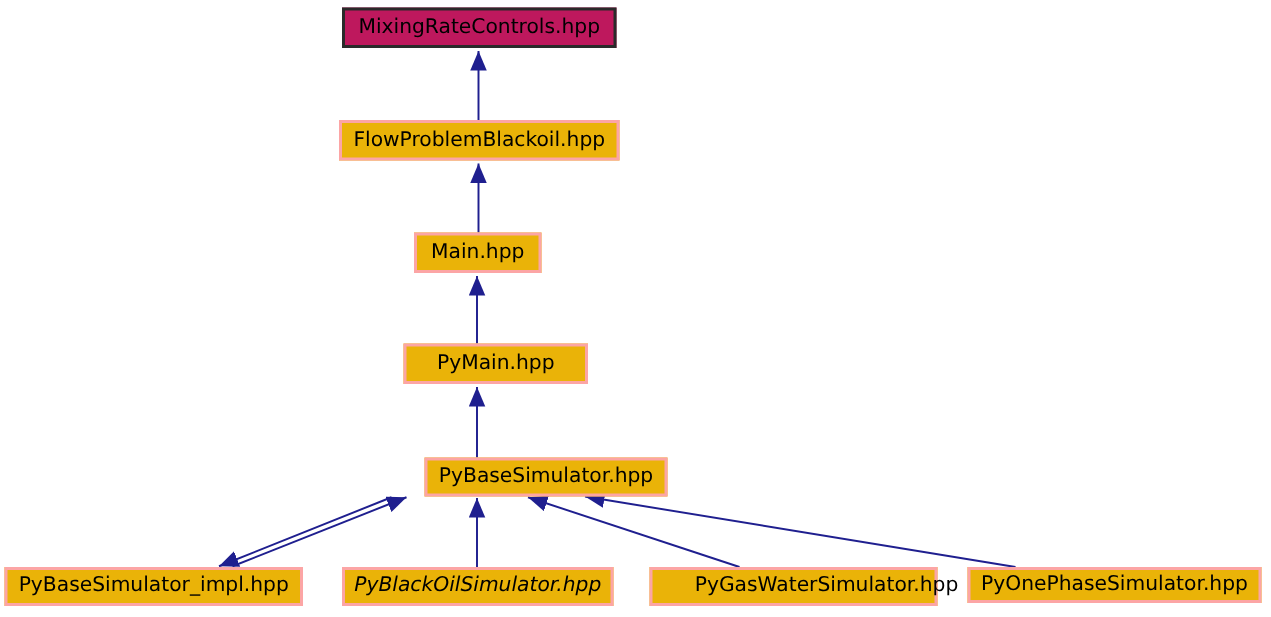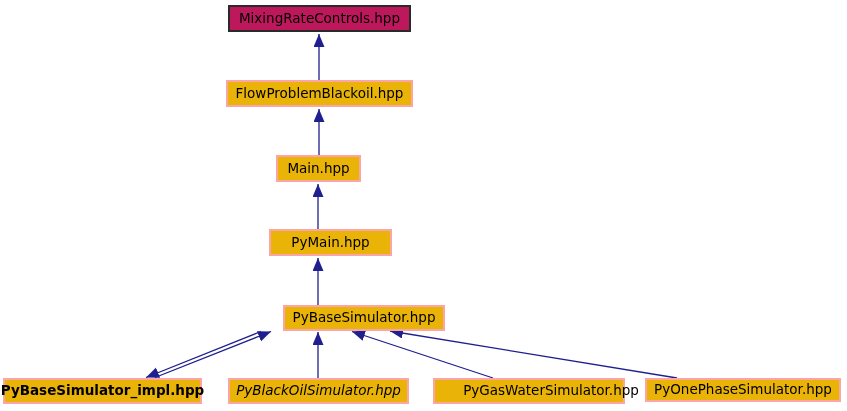--- a/index.html
+++ b/index.html
@@ -73,21 +73,21 @@
       </div>
       <div class="node" style="left: 276px; top: 155px; width: 85px; height: 27px; text-align: center;">
         <span>Main.hpp</span>
       </div>
       <div class="node" style="left: 269px; top: 229px; width: 123px; height: 27px;">
         <span>PyMain.hpp</span>
       </div>
       <div class="node" style="left: 238px; top: 305px; width: 162px; height: 26px; margin-left: 45px;">
         <span>PyBaseSimulator.hpp</span>
       </div>
-      <div class="node" style="left: 3px; top: 378px; width: 199px; height: 26px; font-weight: bold;">
+      <div class="node" style="left: 3px; top: 378px; width: 199px; height: 26px;">
         <span>PyBaseSimulator_impl.hpp</span>
       </div>
       <div class="node" style="left: 228px; top: 378px; width: 181px; height: 26px; font-style: italic;">
         <span>PyBlackOilSimulator.hpp</span>
       </div>
       <div class="node" style="left: 433px; top: 378px; width: 192px; height: 26px; padding-left: 44px;">
         <span>PyGasWaterSimulator.hpp</span>
       </div>
       <div class="node" style="left: 645px; top: 378px; width: 196px; height: 24px; align-items: center;">
         <span>PyOnePhaseSimulator.hpp</span>

